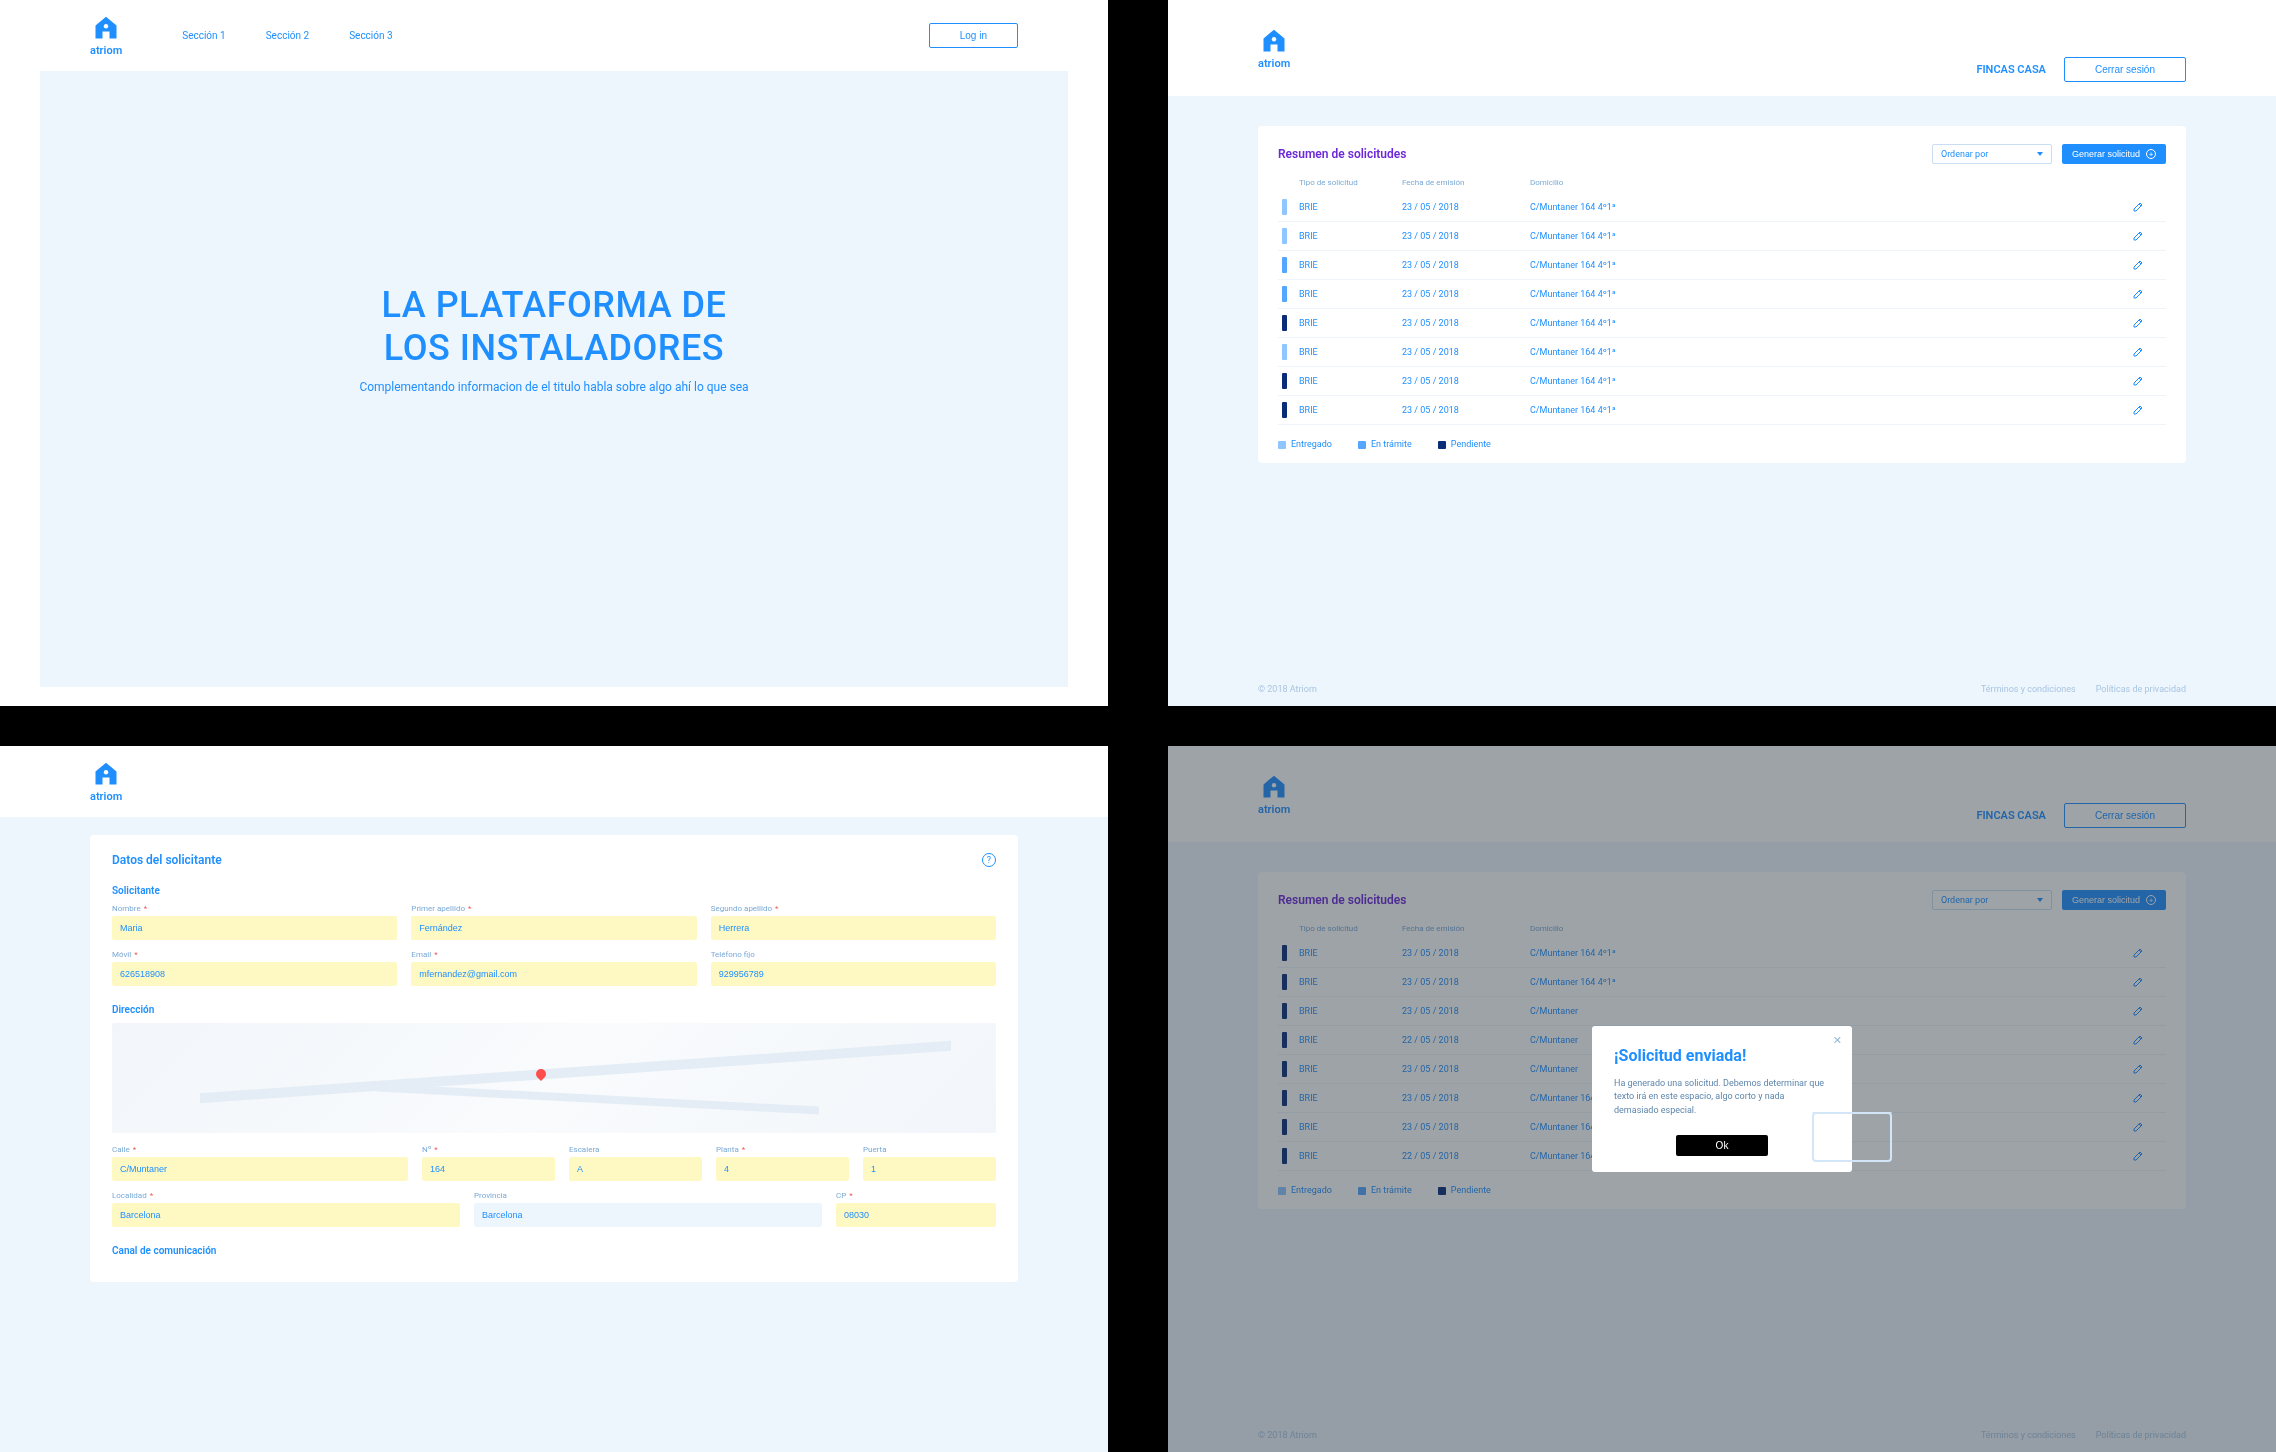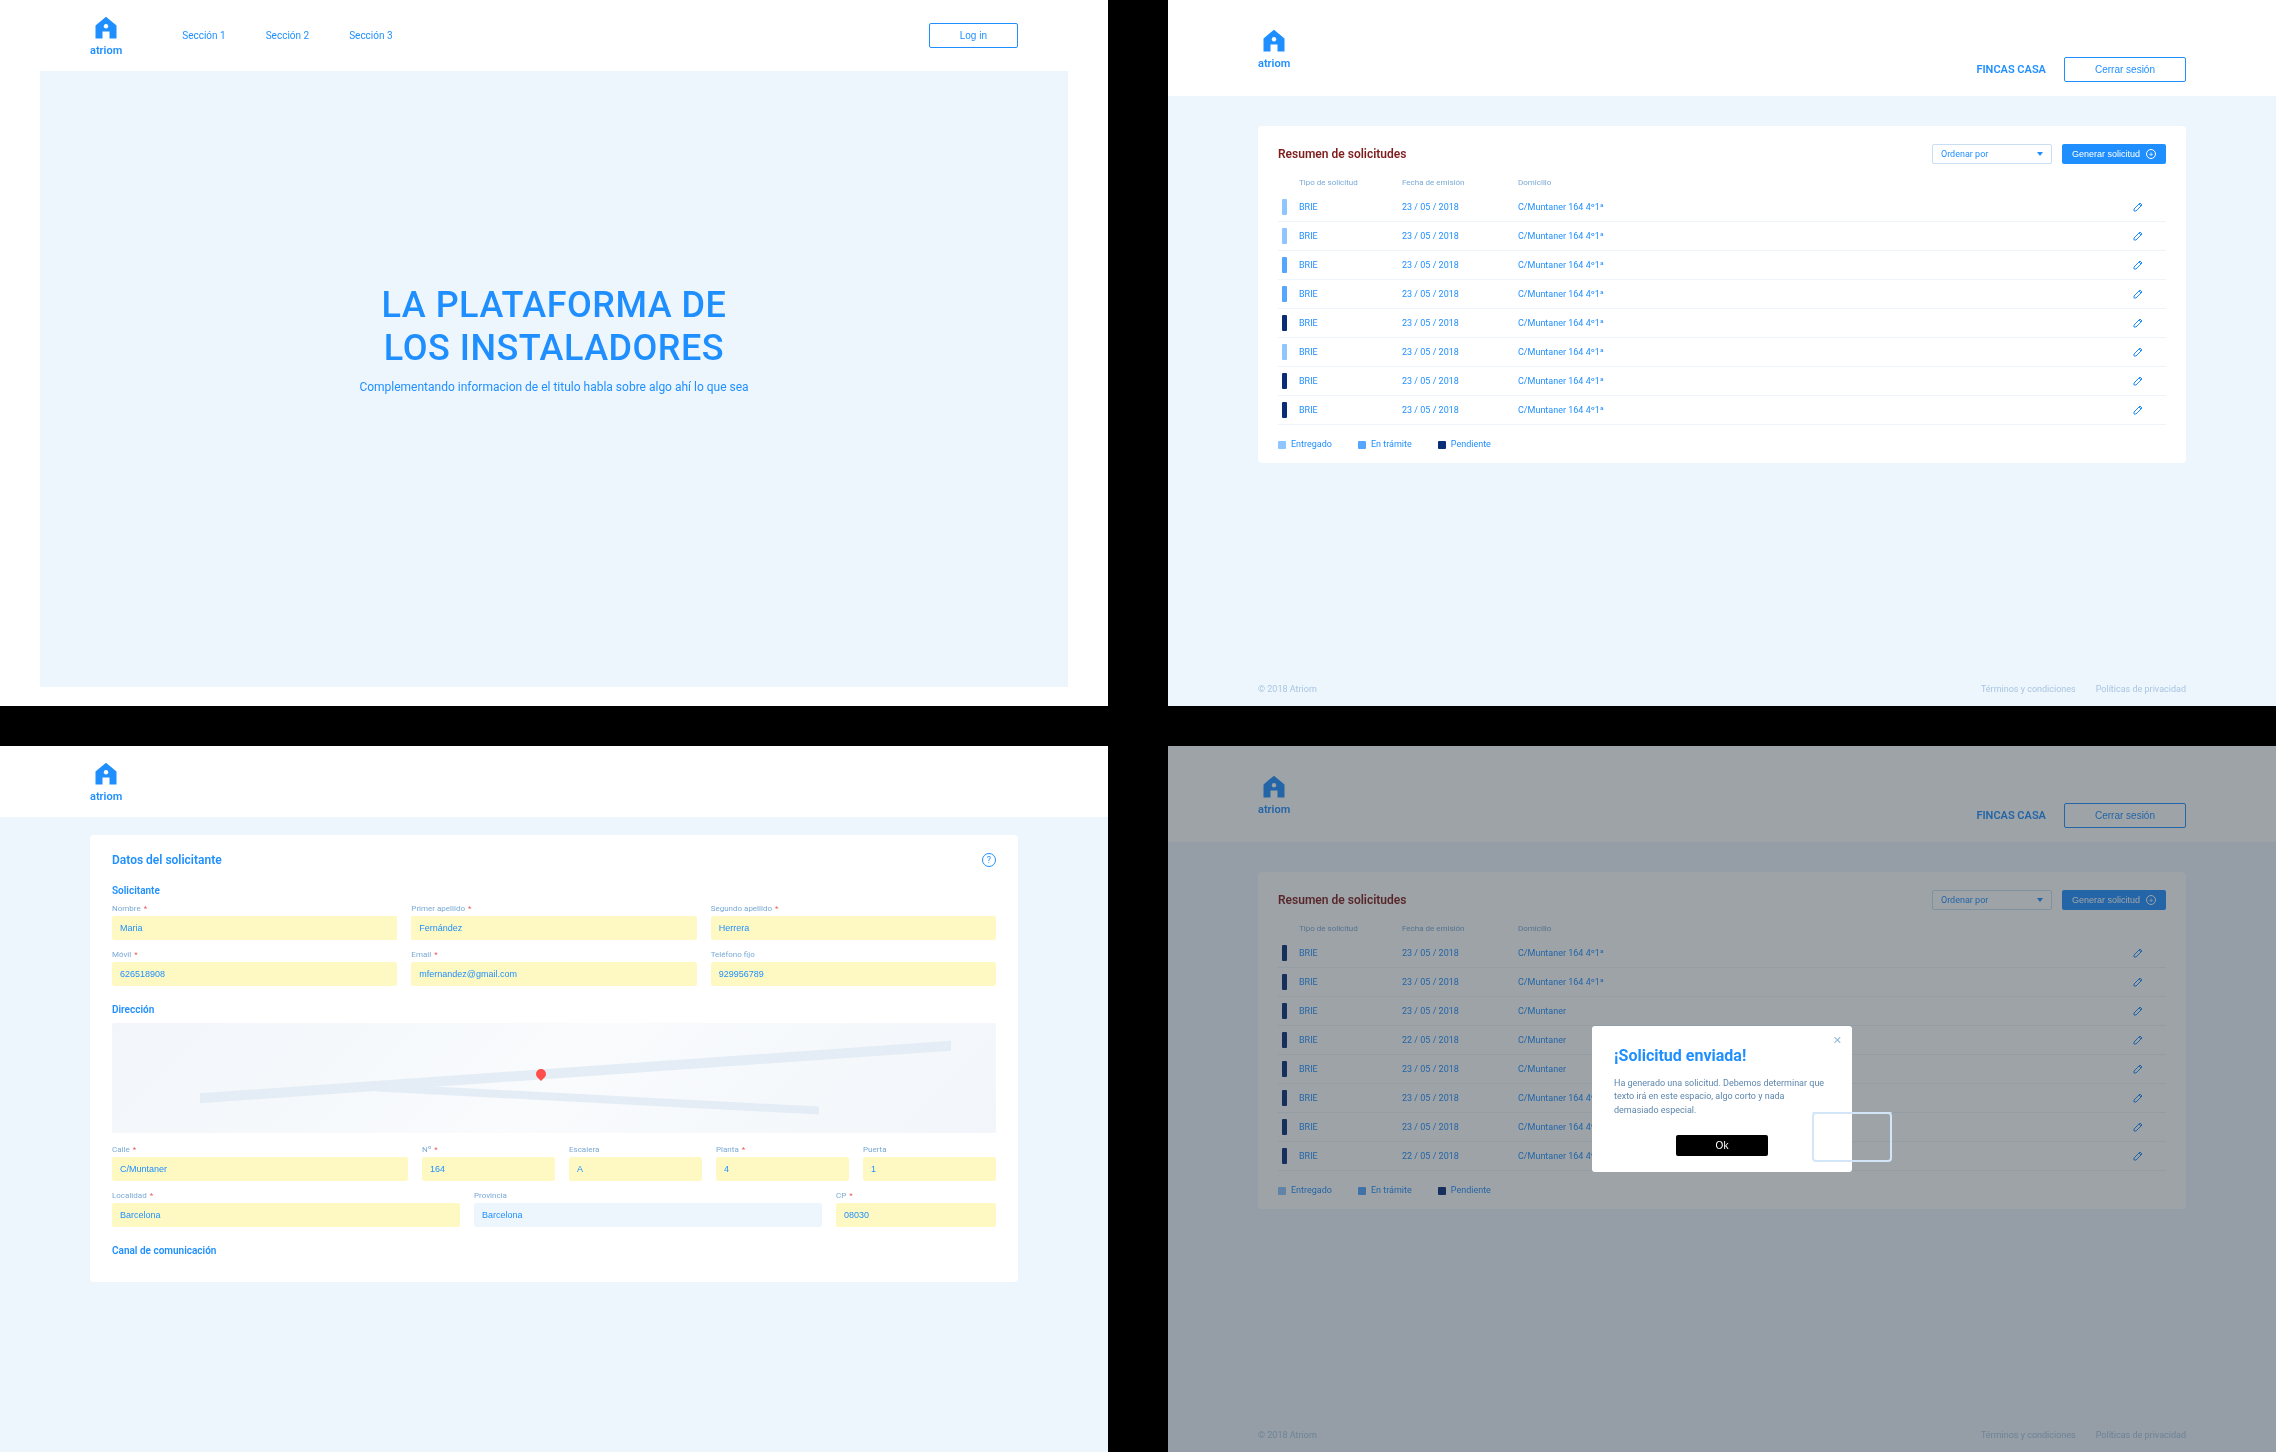--- a/index.html
+++ b/index.html
@@ -21,30 +21,30 @@
 
   
   .hero-wrap { background: #eef6fd; margin: 0 40px 40px; height: calc(100% - 90px); display: flex; align-items: center; justify-content: center; }
   .hero-inner { text-align: center; transform: translateY(-40px); }
   .hero-title { font-size: 36px; font-weight: 500; color: #1f8fff; line-height: 1.2; letter-spacing: 0.5px; }
   .hero-sub { font-size: 12px; color: #1f8fff; margin-top: 10px; }
 
   
   .maincard { background: #fff; margin: 30px 90px 0; border-radius: 4px; padding: 18px 20px 14px; }
   .card-headrow { display: flex; align-items: center; }
-  .card-title { color: #7f1d1d; font-size: 12px; font-weight: 600; }
+  .card-title { color: #6d28d9; font-size: 12px; font-weight: 600; }
   .card-headrow .spacer { flex: 1; }
   .dropdown { border: 1px solid #c9def2; color: #1f8fff; font-size: 9px; padding: 4px 8px; width: 120px; display: flex; justify-content: space-between; align-items: center; border-radius: 2px; margin-right: 10px; cursor: pointer; }
   .btn-primary { background: #1f8fff; color: #fff; font-size: 9px; padding: 5px 10px; border: none; border-radius: 2px; display: flex; align-items: center; gap: 6px; cursor: pointer; }
   .plus { display: inline-block; width: 10px; height: 10px; border: 1px solid #fff; border-radius: 50%; text-align: center; line-height: 9px; font-size: 8px; }
 
   .tbl { margin-top: 14px; }
   .tbl-head { display: flex; font-size: 8px; color: #7aa9d6; padding: 0 4px 6px; }
   .col-type { width: 120px; }
-  .col-date { width: 116px; }
+  .col-date { width: 128px; }
   .col-addr { flex: 1; }
   .col-act  { width: 30px; text-align: right; }
   .tbl-row { display: flex; align-items: center; border-bottom: 1px solid #eef4fa; padding: 6px 4px; font-size: 9px; color: #1f8fff; }
   .tbl-row .dot { width: 5px; height: 16px; margin-right: 12px; border-radius: 1px; }
   .st-ent { background: #8fc6ff; }
   .st-tra { background: #54a6ff; }
   .st-pen { background: #0a2d78; }
   .edit-ic { width: 12px; height: 12px; color: #1f8fff; cursor: pointer; }
 
   .legend { display: flex; gap: 26px; margin-top: 14px; font-size: 9px; color: #1f8fff; align-items: center; }

